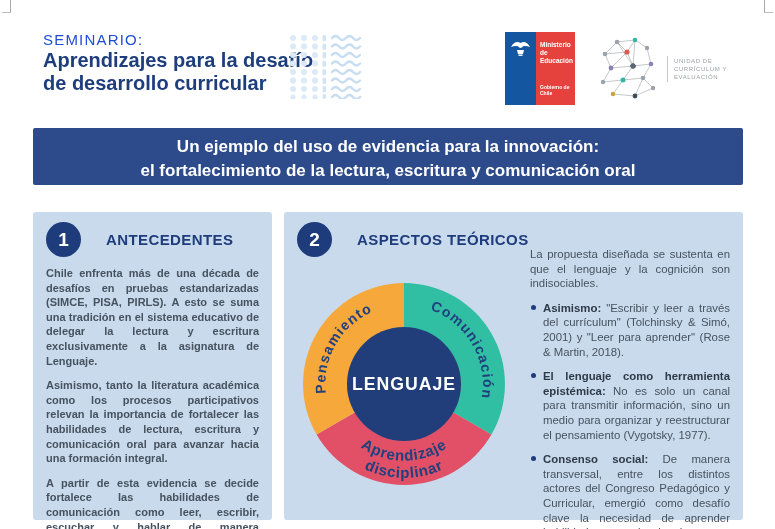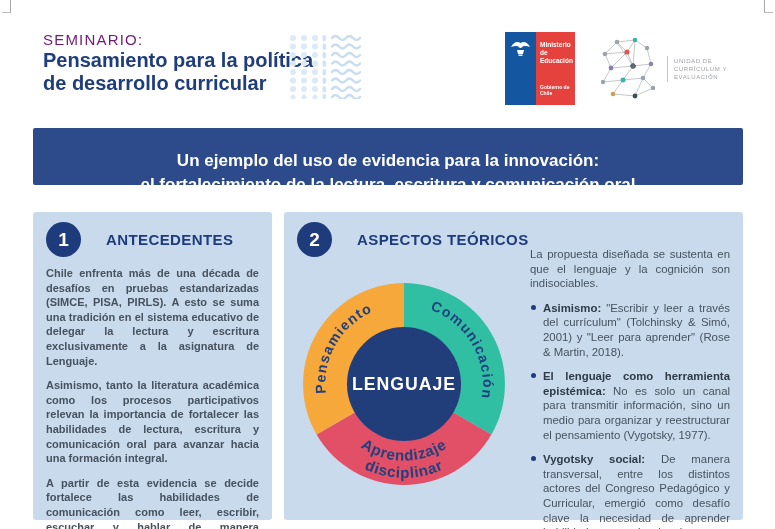--- a/index.html
+++ b/index.html
@@ -6,41 +6,41 @@
   html,body { background:#fff; }
   body { font-family:"Liberation Sans", sans-serif; }
   #slide { position:relative; width:775px; height:529px; background:#ffffff; overflow:hidden; }
 
   
   .crop { position:absolute; width:9px; height:13px; top:0; }
   .crop.tl { left:2px; border-right:1px solid #a9a9a9; border-bottom:1px solid #bdbdbd; }
   .crop.tr { right:2px; border-left:1px solid #a9a9a9; border-bottom:1px solid #bdbdbd; }
 
   
-  .kicker { position:absolute; left:43px; top:31px; font-size:15px; color:#701a75; letter-spacing:1.2px; }
+  .kicker { position:absolute; left:43px; top:31px; font-size:15px; color:#1d4ed8; letter-spacing:1.2px; }
   .title { position:absolute; left:43px; top:49px; font-size:20px; font-weight:bold; color:#1e3d7d; line-height:23px; }
 
   .pattern { position:absolute; left:288px; top:33px; }
 
   .mineduc { position:absolute; left:505px; top:32px; width:70px; height:73px; display:flex; }
   .mineduc-blue { width:31px; background:#1456a0; position:relative; }
   .mineduc-emblem { position:absolute; left:4px; top:6px; }
   .mineduc-red { flex:1; background:#e5423e; color:#fff; position:relative; }
   .ministry { position:absolute; left:4px; top:9px; font-size:6.5px; font-weight:bold; line-height:8px; }
   .gov { position:absolute; left:4px; bottom:9px; font-size:5px; font-weight:bold; }
 
   .uce { position:absolute; left:596px; top:33px; height:72px; display:flex; align-items:center; }
   .uce-acronym { font-size:29px; color:#8b8e92; letter-spacing:2px; margin-left:3px; }
   .uce-divider { width:1px; height:26px; background:#c4c6c9; margin:0 6px 0 7px; }
   .uce-unit { font-size:6px; color:#9b9ea3; letter-spacing:0.6px; line-height:8px; }
 
   
   .banner { position:absolute; left:33px; top:128px; width:710px; height:57px; background:#2d4a8b;
             border-radius:2px; color:#fff; text-align:center; font-weight:bold; font-size:17px;
-            line-height:24px; padding-top:21px; }
+            line-height:24px; padding-top:7px; }
 
   
   .panel { position:absolute; top:212px; background:#c9daec; border-radius:3px; }
   .panel-left  { left:33px;  width:239px; height:308px; }
   .panel-right { left:284px; width:459px; height:308px; }
 
   .sec-head { display:flex; align-items:center; padding:10px 13px 0 13px; }
   .num-circle { width:35px; height:35px; border-radius:50%; background:#1e3c7c; color:#fff;
                 font-size:19px; font-weight:bold; display:flex; align-items:center; justify-content:center; flex:none; }
   .sec-title { margin-left:25px; font-size:15px; font-weight:bold; color:#1e3c7c; letter-spacing:0.4px; }
@@ -62,21 +62,21 @@
 </head>
 <body>
 
 <div id="slide">
 
   <div class="crop tl"></div>
   <div class="crop tr"></div>
 
   <div class="kicker">SEMINARIO:</div>
   <div class="title">
-    <div>Pensamiento para la política</div>
+    <div>Aprendizajes para la desafío</div>
     <div>de desarrollo curricular</div>
   </div>
 
   <svg class="pattern" width="74" height="66" viewBox="0 0 74 66">
     <g fill="#dce9f7">
       <circle cx="5" cy="5" r="3"></circle>
         <circle cx="16" cy="5" r="3"></circle>
         <circle cx="27" cy="5" r="3"></circle>
       <circle cx="5" cy="13.5" r="3"></circle>
         <circle cx="16" cy="13.5" r="3"></circle>
@@ -236,18 +236,18 @@
         <span class="btxt"><b>Asimismo:</b><span> "Escribir y leer a través del currículum" (Tolchinsky &amp; Simó, 2001) y "Leer para aprender" (Rose &amp; Martin, 2018).</span></span>
       </div>
 
       <div class="bullet">
         <span class="dot"></span>
         <span class="btxt"><b>El lenguaje como herramienta epistémica:</b><span> No es solo un canal para transmitir información, sino un medio para organizar y reestructurar el pensamiento (Vygotsky, 1977).</span></span>
       </div>
 
       <div class="bullet">
         <span class="dot"></span>
-        <span class="btxt"><b>Vygotsky social:</b><span> De manera transversal, entre los distintos actores del Congreso Pedagógico y Curricular, emergió como desafío clave la necesidad de aprender habilidades comunicacionales.</span></span>
+        <span class="btxt"><b>Consenso social:</b><span> De manera transversal, entre los distintos actores del Congreso Pedagógico y Curricular, emergió como desafío clave la necesidad de aprender habilidades comunicacionales.</span></span>
       </div>
     </div>
   </div>
 
 </div>
 
 </body></html>

